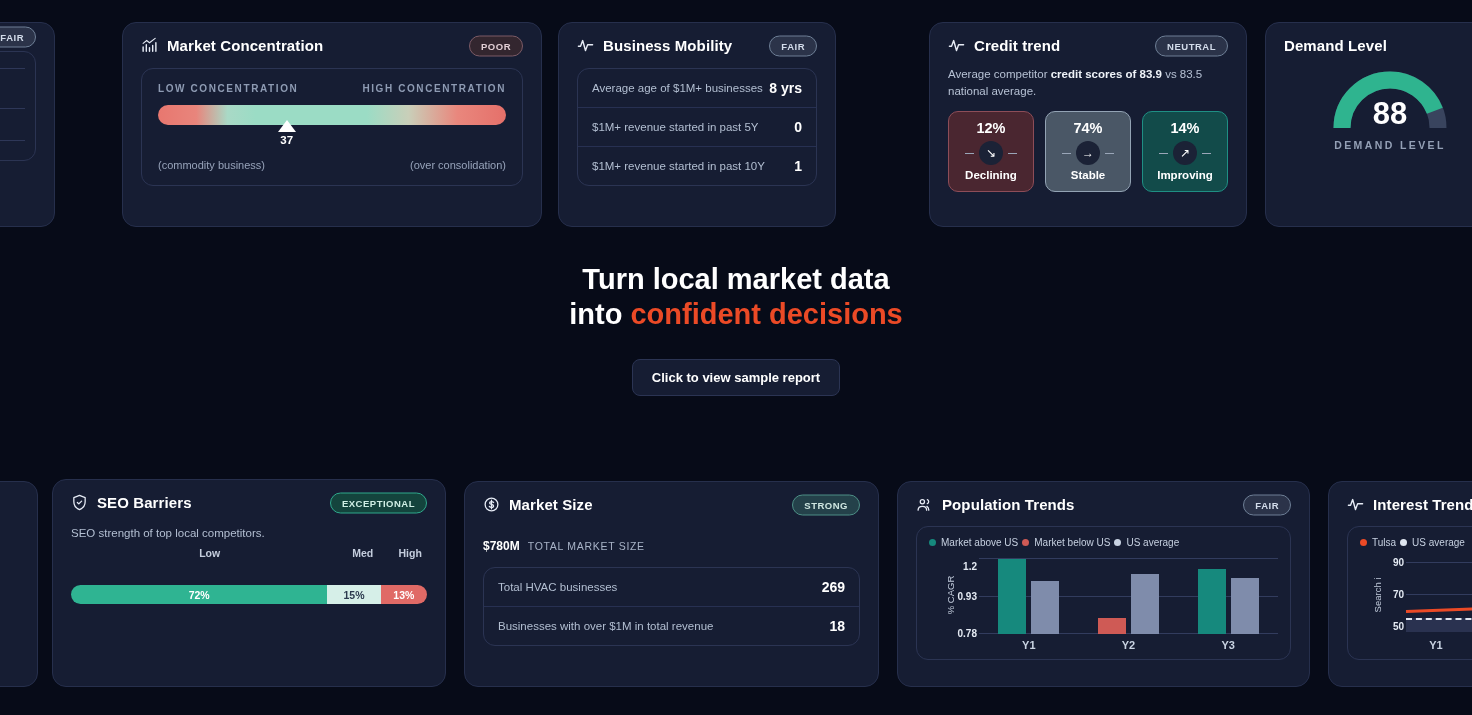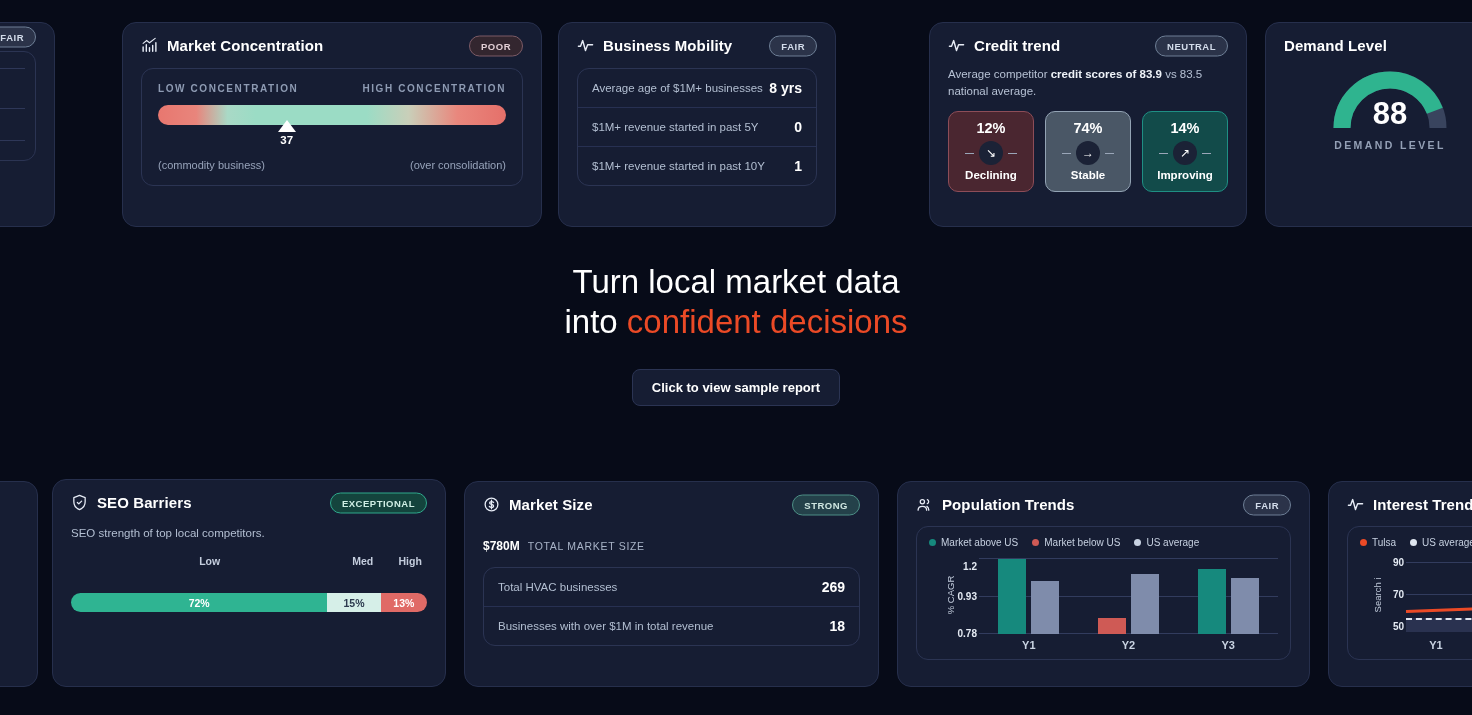--- a/index.html
+++ b/index.html
@@ -107,53 +107,53 @@
     letter-spacing:2.4px; color:#94a0b6; }
 
   
   #card-left-peek { left:-190px; top:22px; width:245px; height:205px; }
   .peek-chart { position:relative; margin-top:14px; height:110px;
     border:1px solid #2b3453; border-radius:12px; }
   .peek-grid { position:absolute; left:10px; right:10px; height:1px; background:#2e3758; }
 
   
   #hero { position:absolute; left:0; top:262px; width:1472px; text-align:center; }
-  .hero-line { font-size:33px; font-weight:normal; line-height:1.22; color:#ffffff; }
+  .hero-line { font-size:29px; font-weight:bold; line-height:1.22; color:#ffffff; }
   .hero-accent { color:#eb4a26; }
   .hero-btn {
     display:inline-block; margin-top:26px; padding:10px 19px;
     background:#161d33; border:1px solid #2b3453; border-radius:8px;
     font-size:13px; font-weight:bold; color:#ffffff; cursor:pointer;
   }
 
   
   #card-seo-barriers      { left:52px;  top:479px; width:394px; height:208px; }
   #card-market-size       { left:464px; top:481px; width:415px; height:206px; }
   #card-population-trends { left:897px; top:481px; width:413px; height:206px; }
   #card-interest-trends   { left:1328px; top:481px; width:413px; height:206px; }
   #card-bottom-left-peek  { left:-22px; top:481px; width:60px; height:206px; }
 
   .seo-desc { margin-top:16px; font-size:11.5px; color:#b3bfd2; }
-  .seo-head { position:relative; height:16px; margin-top:16px;text-decoration:underline; }
+  .seo-head { position:relative; height:16px; margin-top:8px;text-decoration:underline; }
   .seo-h { position:absolute; font-size:10.5px; font-weight:bold; color:#c4cddd; }
   .seo-bar { display:flex; height:19px; border-radius:999px; overflow:hidden; margin-top:22px; }
   .seg { display:flex; align-items:center; justify-content:center;
     font-size:10.5px; font-weight:bold; }
   .seg.low  { background:#2fb492; color:#ffffff; }
   .seg.med  { background:#d6efe8; color:#2c3a4e; }
   .seg.high { background:#e06a66; color:#ffffff; }
 
   .ms-total { margin-top:26px; font-size:11.5px; color:#c6d0e0; }
   .ms-total b { color:#ffffff; font-size:12px; }
   .ms-total span.cap { letter-spacing:.7px; margin-left:8px; color:#a8b3c7; font-size:10.5px; }
 
   
   .pt-inner { margin-top:13px; border:1px solid #2b3453; border-radius:12px;
     padding:10px 12px 8px; }
-  .legend { display:flex; gap:14px; align-items:center; }
+  .legend { display:flex; gap:4px; align-items:center; }
   .legend-item { display:flex; align-items:center; gap:5px;
     font-size:10px; color:#c6d0e0; }
   .dot { width:7px; height:7px; border-radius:50%; }
   .plot { position:relative; height:78px; margin-top:8px; padding-left:50px; }
   .ylab { position:absolute; left:2px; top:50%; transform:translateY(-50%) rotate(-90deg);
     font-size:9.5px; color:#c0cada; white-space:nowrap; }
   .ytick { position:absolute; left:14px; font-size:10px; font-weight:bold;
     color:#e4eaf3; transform:translateY(-50%); width:34px; text-align:right; }
   .gl { position:absolute; left:50px; right:0; height:1px; background:#323c5e; }
   .bars { position:absolute; left:50px; right:0; bottom:0; top:0;

